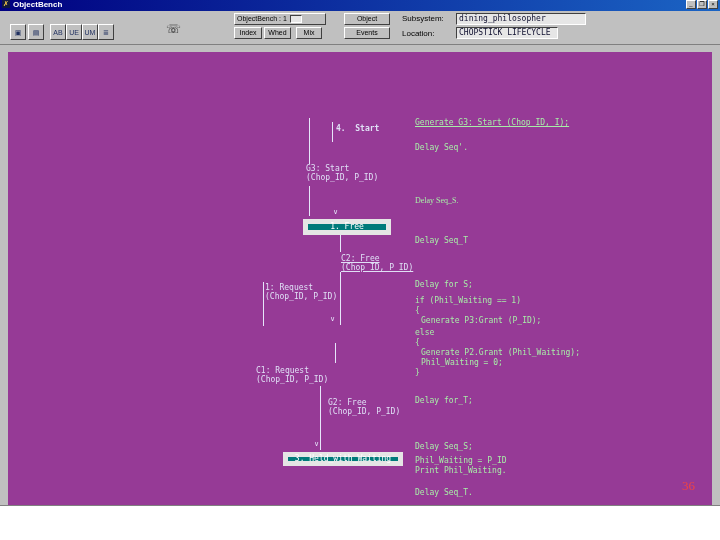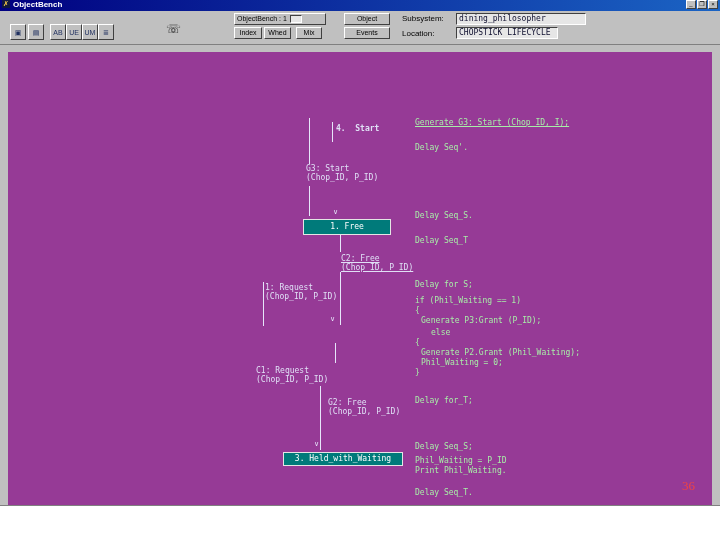--- a/index.html
+++ b/index.html
@@ -44,21 +44,21 @@
             display:flex; align-items:center; }
   .mini-field { display:inline-block; width:12px; height:8px; margin-left:3px;
                 background:#e6e6e6; border:1px solid;
                 border-color:#404040 #ffffff #ffffff #404040; }
 
   
   .canvas { position:absolute; left:8px; top:52px; width:704px; height:453px;
             background:#963a96; overflow:hidden; }
   .dline  { position:absolute; background:#e6e6fa; }
   .arrow  { position:absolute; color:#e6e6fa; font-size:7px; line-height:7px; }
-  .state  { position:absolute; background:#007a7a; border:1px solid #e5e5e5; color:#ffffff;
+  .state  { position:absolute; background:#007a7a; border:5px solid #e5e5e5; color:#ffffff;
             font:8px/1 "DejaVu Sans Mono",monospace; display:flex; align-items:center;
             justify-content:center; white-space:nowrap; }
   .evt    { position:absolute; color:#e0e0f6; font:8px/9px "DejaVu Sans Mono",monospace;
             white-space:pre; }
   .code   { position:absolute; color:#a8eea8; font:8px/9px "DejaVu Sans Mono",monospace;
             white-space:pre; }
 
   .slide-number { position:absolute; left:682px; top:478px; font:13px "Liberation Serif",serif;
                   color:#ef4444; }
 </style>
@@ -126,27 +126,27 @@
         <div class="evt" style="left: 333px; top: 202px; text-decoration: underline;">C2: Free
 (Chop_ID, P_ID)</div>
         <div class="evt" style="left: 257px; top: 231px;">1: Request
 (Chop_ID, P_ID)</div>
         <div class="evt" style="left: 248px; top: 314px;">C1: Request
 (Chop_ID, P_ID)</div>
         <div class="evt" style="left: 320px; top: 346px;">G2: Free
 (Chop_ID, P_ID)</div>
         <div class="code" style="left: 407px; top: 66px; text-decoration: underline;">Generate G3: Start (Chop_ID, I);</div>
         <div class="code" style="left: 407px; top: 91px;">Delay Seq'.</div>
-        <div class="code" style="left: 407px; top: 159px;">Delay Seq_S.</div>
+        <div class="code" style="left: 407px; top: 144px; font-family: Liberation Serif, serif;">Delay Seq_S.</div>
         <div class="code" style="left: 407px; top: 184px;">Delay Seq_T</div>
         <div class="code" style="left: 407px; top: 228px;">Delay for S;</div>
         <div class="code" style="left: 407px; top: 244px;">if (Phil_Waiting == 1)</div>
         <div class="code" style="left: 407px; top: 254px;">{</div>
         <div class="code" style="left: 413px; top: 264px;">Generate P3:Grant (P_ID);</div>
-        <div class="code" style="left: 407px; top: 276px; margin-left: 16px;">else</div>
+        <div class="code" style="left: 407px; top: 276px;">else</div>
         <div class="code" style="left: 407px; top: 286px;">{</div>
         <div class="code" style="left: 413px; top: 296px;">Generate P2.Grant (Phil_Waiting);</div>
         <div class="code" style="left: 413px; top: 306px;">Phil_Waiting = 0;</div>
         <div class="code" style="left: 407px; top: 316px;">}</div>
         <div class="code" style="left: 407px; top: 344px;">Delay for_T;</div>
         <div class="code" style="left: 407px; top: 390px;">Delay Seq_S;</div>
         <div class="code" style="left: 407px; top: 404px;">Phil_Waiting = P_ID</div>
         <div class="code" style="left: 407px; top: 414px;">Print Phil_Waiting.</div>
         <div class="code" style="left: 407px; top: 436px;">Delay Seq_T.</div>
       </div>

